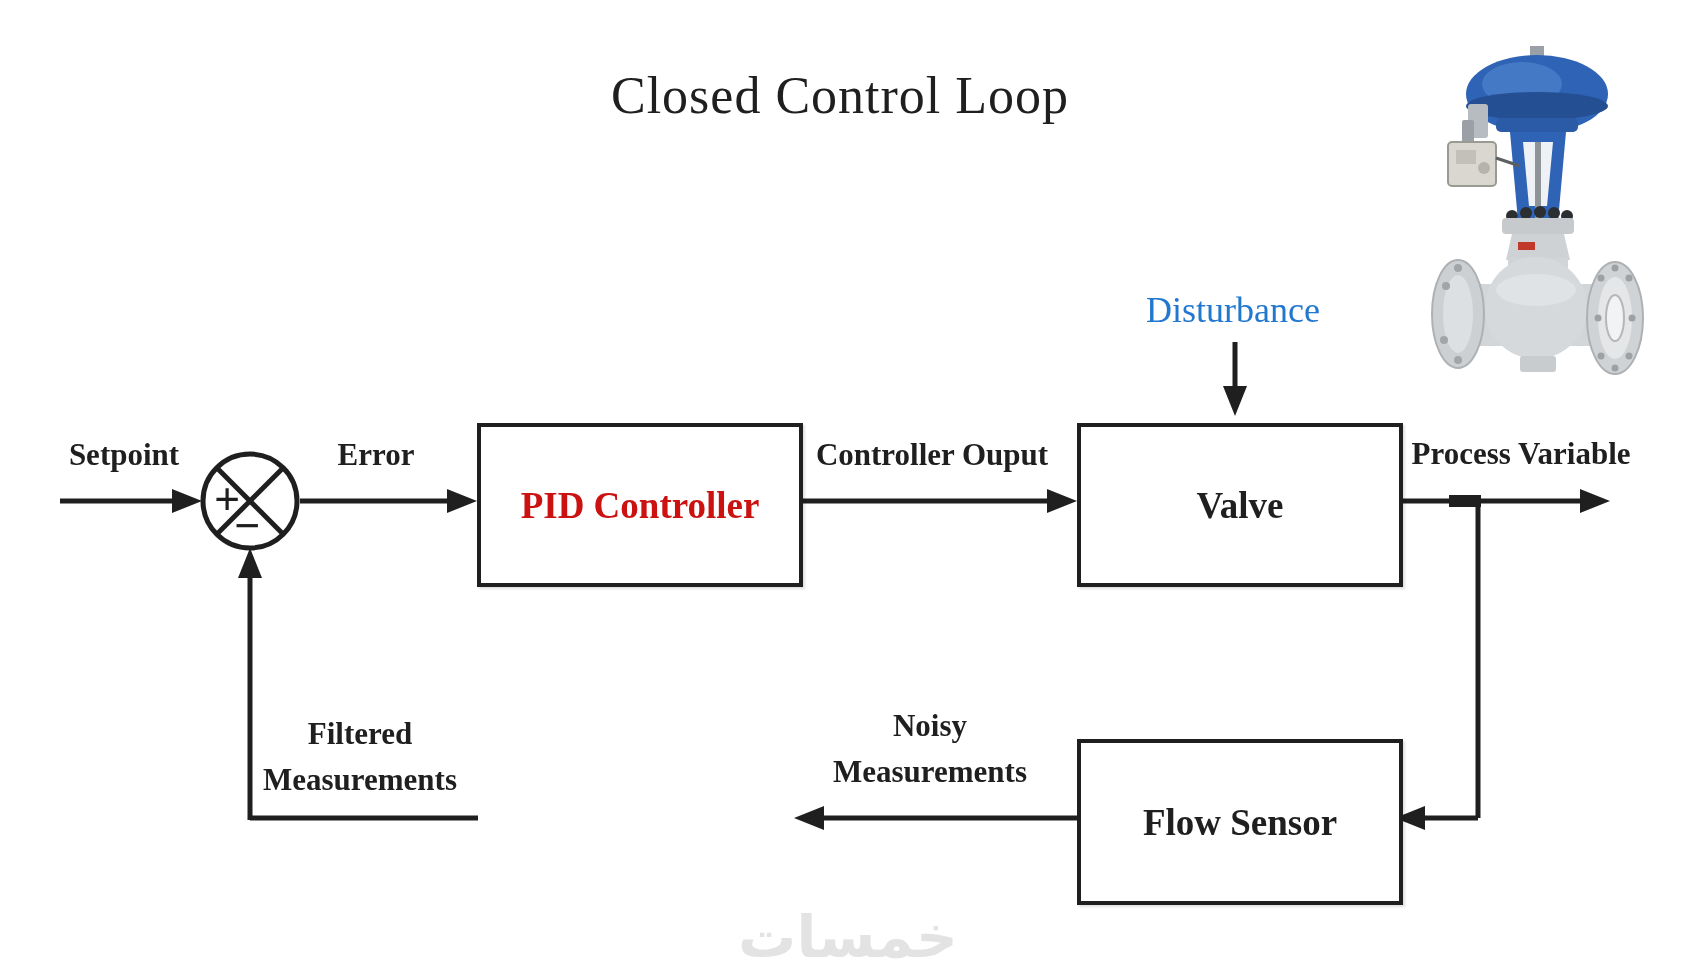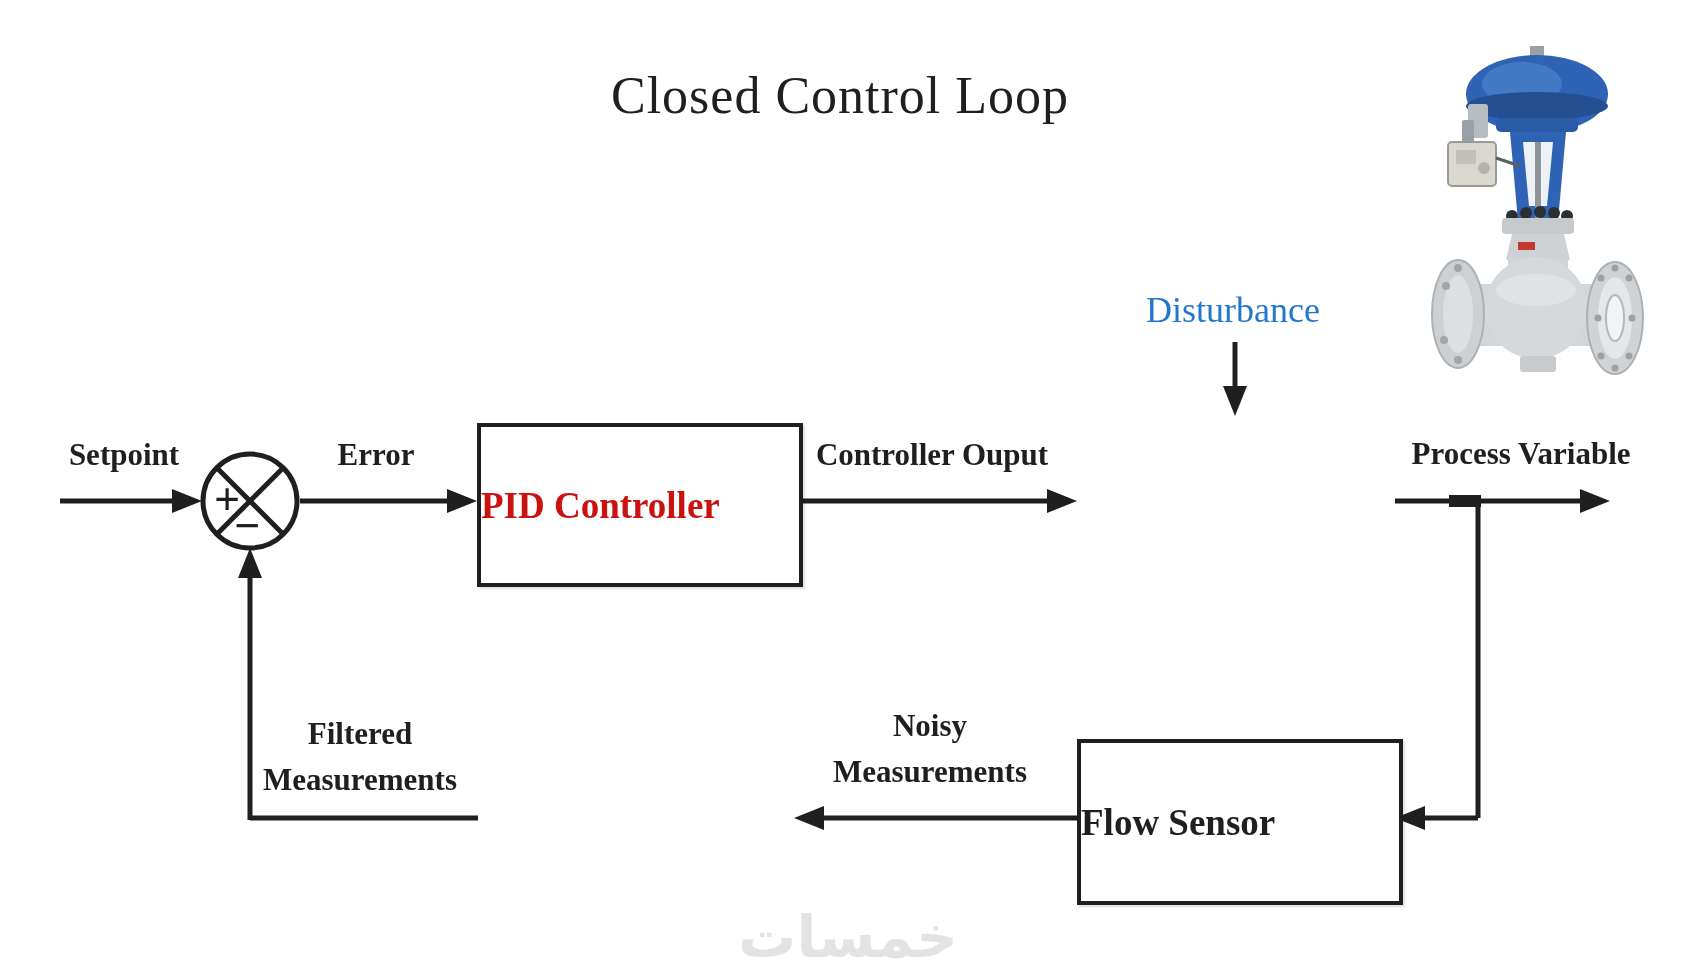--- a/index.html
+++ b/index.html
@@ -15,21 +15,21 @@
   }
   .abs{position:absolute;}
   .center{transform:translate(-50%,-50%);white-space:nowrap;}
   .hcenter{transform:translateX(-50%);white-space:nowrap;}
   .title-line1{font-size:52px;letter-spacing:1px;}
   .title-line2{font-size:46px;margin-top:2px;}
   .sig-label{font-size:31px;font-weight:bold;text-align:center;line-height:44px;}
   .sig-label.two-line{line-height:46px;}
   .block{
     position:absolute;background:#fff;border:4px solid var(--line);
-    display:flex;align-items:center;justify-content:flex-start;
+    display:flex;align-items:center;justify-content:center;
     font-size:37px;font-weight:bold;box-shadow:2px 2px 2px rgba(0,0,0,0.12);
   }
   .block .blabel{white-space:nowrap;}
   .pid-red{color:var(--pid-text-red);}
   .disturbance{font-size:36px;color:var(--disturbance-blue);}
   .sumsign{font-weight:900;line-height:1;}
   .plus{font-size:46px;}
   .minus{font-size:46px;}
   .watermark{font-size:58px;font-weight:bold;color:var(--watermark-gray);}
   svg{display:block;}
@@ -91,20 +91,23 @@
         <line x1="217" y1="460" x2="283" y2="526"></line>
         <line x1="217" y1="526" x2="283" y2="460"></line>
       </g>
     </g>
   </svg>
 
   <div class="abs hcenter title-line1" style="left:840px;top:58px;">Closed Control Loop</div>
 
   <div class="block" style="left:477px;top:415px;width:318px;height:156px;">
     <span class="blabel pid-red">PID Controller</span>
+  </div>
+  <div class="block" style="left:1077px;top:415px;width:318px;height:156px;">
+    <span class="blabel">Valve</span>
   </div>
   <div class="block" style="left:1077px;top:731px;width:318px;height:158px;">
     <span class="blabel">Flow Sensor</span>
   </div>
 
   <div class="abs center sumsign plus" style="left:227px;top:492px;">+</div>
   <div class="abs center sumsign minus" style="left:247px;top:518px;">−</div>
 
   <div class="abs center sig-label" style="left:124px;top:447px;">Setpoint</div>
   <div class="abs center sig-label" style="left:376px;top:447px;">Error</div>

